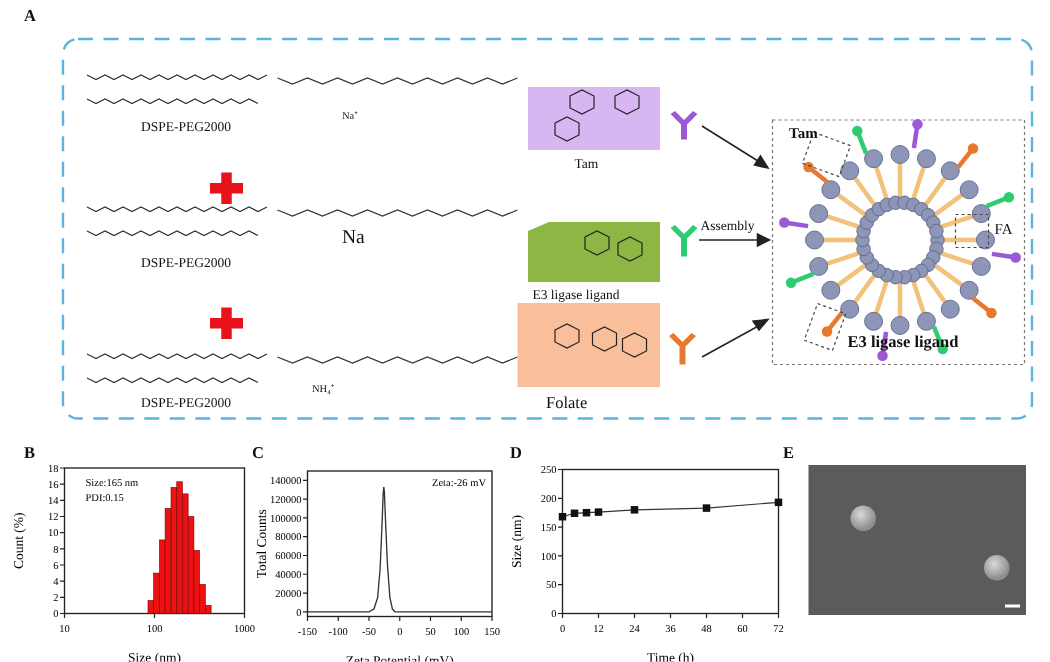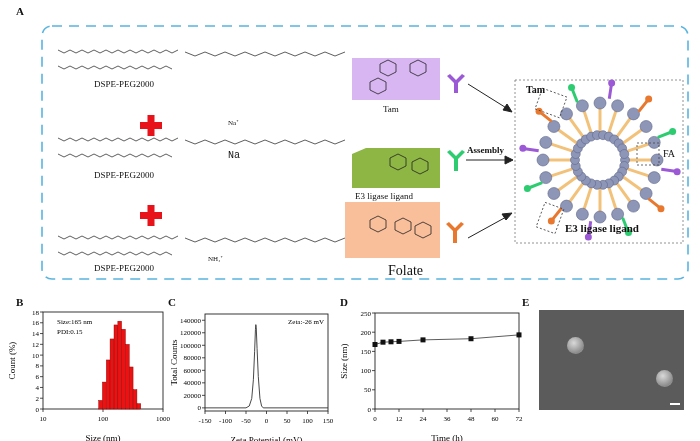--- a/index.html
+++ b/index.html
@@ -170,27 +170,27 @@
       <circle cx="672.6195551840253" cy="131.53247104376115" r="3.5" fill="#2ecc71"></circle>
     </g>
   <rect x="538" y="92" width="26" height="22" fill="none" stroke="#444" stroke-width="0.8" stroke-dasharray="2,2" transform="rotate(20 551 103)"></rect>
   <rect x="637" y="143" width="22" height="22" fill="none" stroke="#444" stroke-width="0.8" stroke-dasharray="2,2"></rect>
   <rect x="540" y="205" width="20" height="26" fill="none" stroke="#444" stroke-width="0.8" stroke-dasharray="2,2" transform="rotate(20 550 218)"></rect>
 </svg>
 
 <div class="abs" style="left:94px;top:79px;font-size:9px;">DSPE-PEG2000</div>
 <div class="abs" style="left:94px;top:170px;font-size:9px;">DSPE-PEG2000</div>
 <div class="abs" style="left:94px;top:263px;font-size:9px;">DSPE-PEG2000</div>
-<div class="abs" style="left:228px;top:72px;font-size:7px;margin-top:46px;">Na⁺</div>
-<div class="abs" style="left:228px;top:150px;font-size:10px;font-family:Liberation Mono, monospace;">Na</div>
+<div class="abs" style="left:228px;top:72px;font-size:7px;">Na⁺</div>
+<div class="abs" style="left:228px;top:150px;font-size:13px;">Na</div>
 <div class="abs" style="left:208px;top:254px;font-size:7px;">NH₄⁺</div>
 <div class="abs" style="left:383px;top:104px;font-size:9px;">Tam</div>
 <div class="abs" style="left:355px;top:191px;font-size:9px;">E3 ligase ligand</div>
-<div class="abs" style="left:388px;top:263px;font-size:14px;">Folate</div>
-<div class="abs" style="left:467px;top:145px;font-size:9px;font-weight:bold;">Assembly</div>
+<div class="abs" style="left:364px;top:263px;font-size:11px;">Folate</div>
+<div class="abs" style="left:467px;top:145px;font-size:9px;font-weight:normal;">Assembly</div>
 <div class="abs" style="left:526px;top:84px;font-size:10px;font-weight:bold;">Tam</div>
 <div class="abs" style="left:663px;top:148px;font-size:10px;font-weight:normal;">FA</div>
 <div class="abs" style="left:565px;top:222px;font-size:11px;font-weight:bold;">E3 ligase ligand</div>
 
 <div class="abs plabel" style="left:16px;top:296px;">B</div>
 <div class="abs plabel" style="left:168px;top:296px;">C</div>
 <div class="abs plabel" style="left:340px;top:296px;">D</div>
 <div class="abs plabel" style="left:522px;top:296px;">E</div>
 
 <svg id="chartB" class="abs" style="left:0;top:300px" width="170" height="141">

